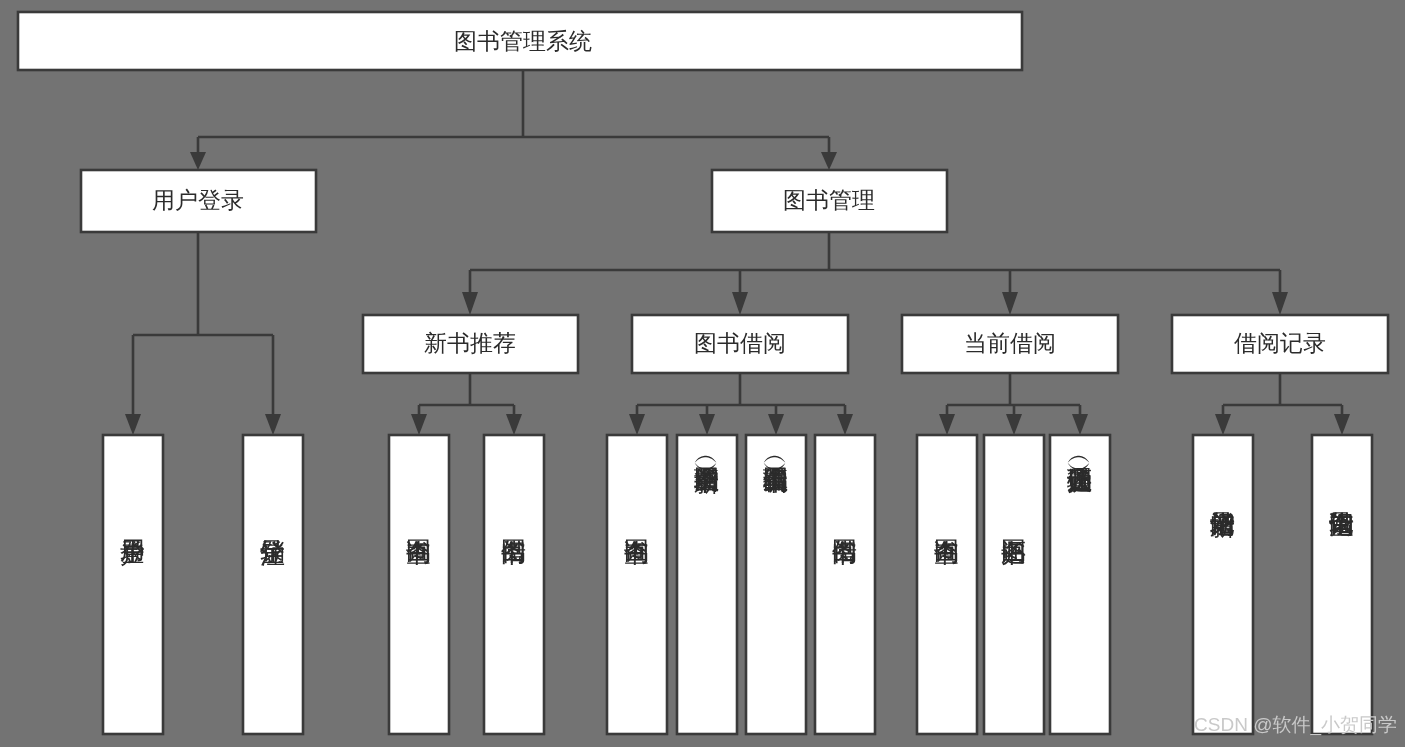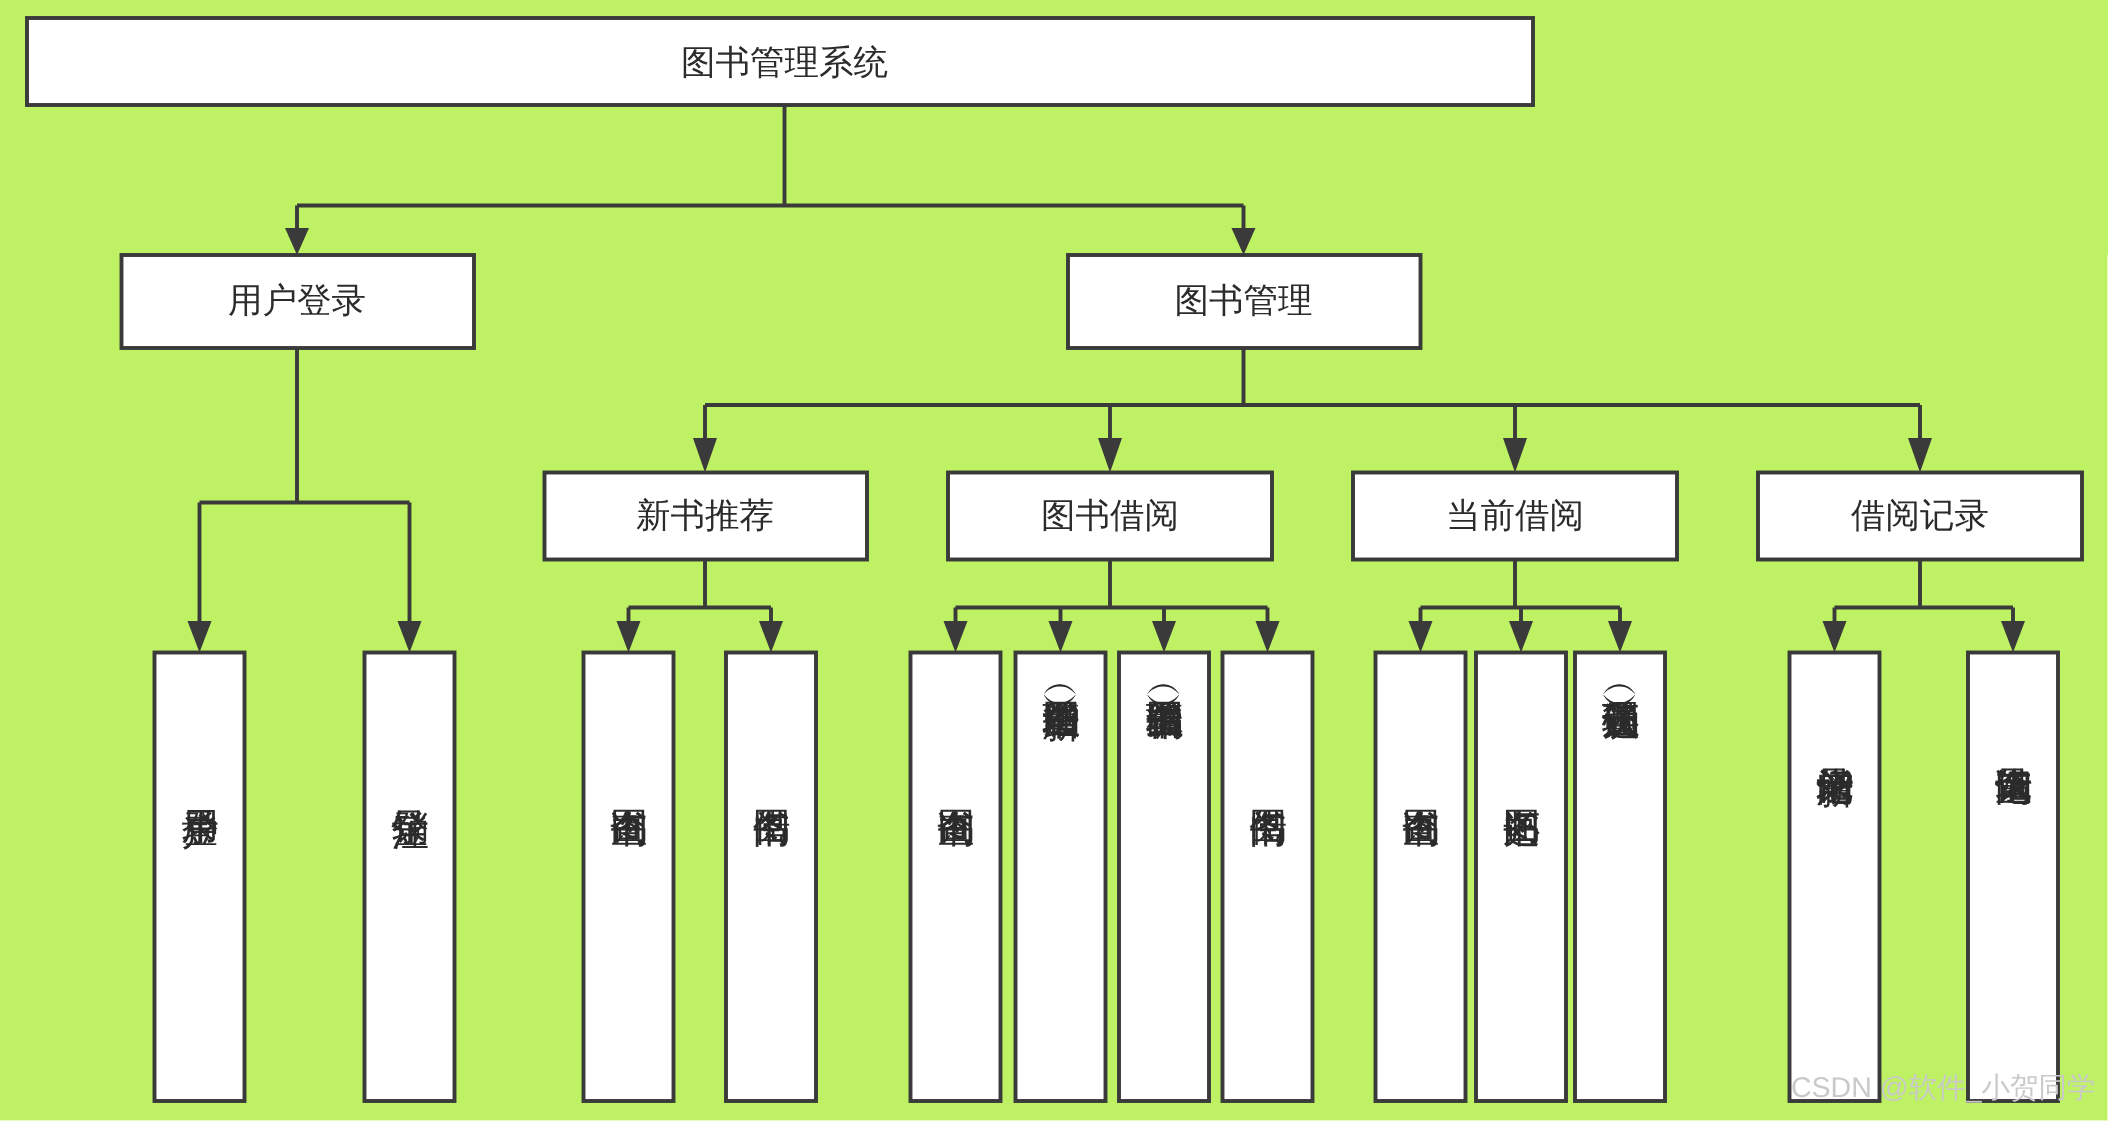--- a/index.html
+++ b/index.html
@@ -8,21 +8,21 @@
     padding: 0;
     background: #ffffff;
   }
   body {
     font-family: "Liberation Sans", "DejaVu Sans", sans-serif;
   }
   #diagram-root {
     position: relative;
     width: 1405px;
     height: 747px;
-    background: #bef264;
+    background: #737373;
     overflow: hidden;
   }
   svg.diagram-canvas {
     position: absolute;
     left: 0;
     top: 0;
     width: 1405px;
     height: 747px;
     display: block;
   }

